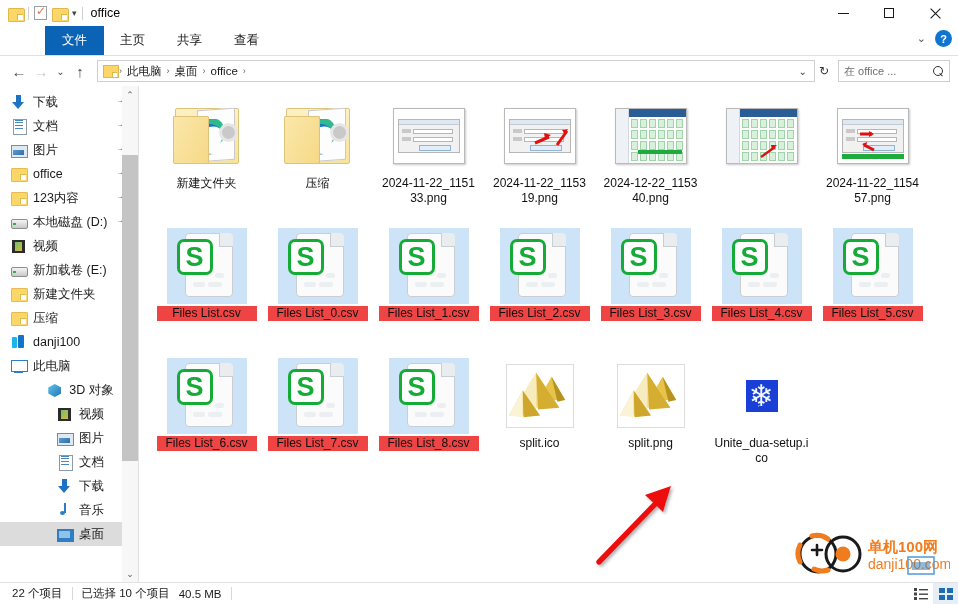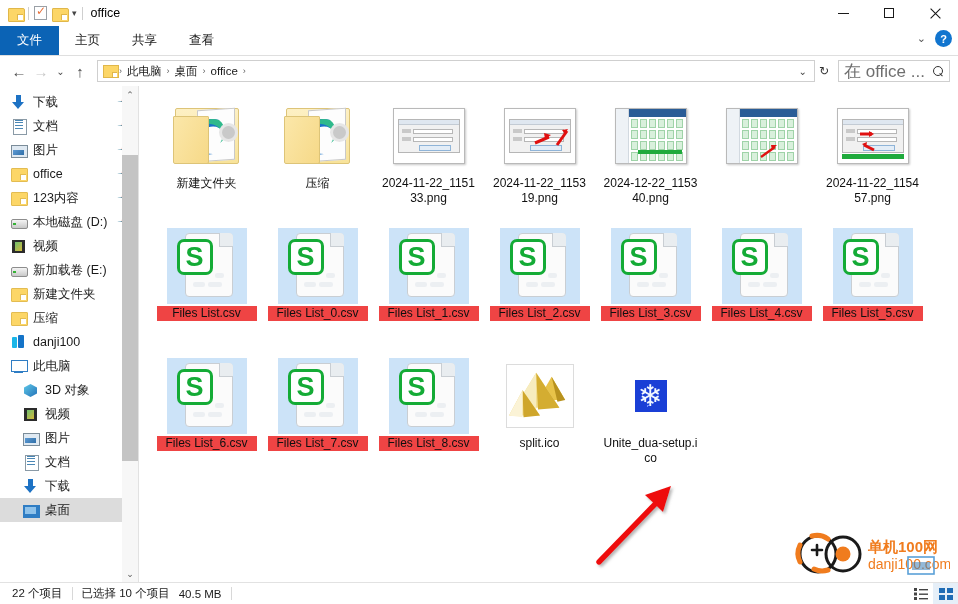--- a/index.html
+++ b/index.html
@@ -40,21 +40,21 @@
   .ic-caret { font-size:9px; color:#444; line-height:1; }
   .win-title { font-size:12.5px; color:#000; margin-left:9px; }
   .wbtns { position:absolute; right:0; top:0; height:26px; display:flex; }
   .wbtn { width:46px; height:26px; display:flex; align-items:center; justify-content:center; font-size:13px; color:#1a1a1a; }
   .wbtn .min { display:block; width:11px; height:1px; background:#1a1a1a; }
   .wbtn .max { display:block; width:10px; height:10px; border:1px solid #1a1a1a; }
 
   
   .tabbar { height:29px; display:flex; align-items:stretch; background:#fff; position:relative; flex:0 0 29px; }
   .tab { display:flex; align-items:center; padding:0 16px; font-size:12.5px; color:#1a1a1a; cursor:default; }
-  .tab.file { background:#0b63b5; color:#fff; padding:0 17px; }
+  .tab.file { background:#0b63b5; color:#fff; padding:0 17px;margin-left:45px; }
   .ribbon-right { position:absolute; right:6px; top:4px; display:flex; align-items:center; gap:9px; }
   .chev-dn { font-size:11px; color:#555; }
   .help-btn {
     width:17px;height:17px;border-radius:50%;background:#1175cf;color:#fff;
     font-size:11px;font-weight:bold;display:flex;align-items:center;justify-content:center;
   }
   .ribbon-rule { height:1px; background:#dfdfdf; flex:0 0 1px; }
 
   
   .addrbar { height:30px; display:flex; align-items:center; padding:0 8px; gap:0px; background:#fff; flex:0 0 30px; }
@@ -70,38 +70,38 @@
   .crumb-ico { width:14px;height:12px;position:relative; margin-right:1px;}
   .crumb-ico::before{content:"";position:absolute;left:0;top:0;width:14px;height:11px;background:#fcd667;border:1px solid #e0b74a;}
   .crumb-ico::after{content:"";position:absolute;right:0;bottom:0;width:4px;height:4px;background:#fff;border-left:1px solid #e0b74a;border-top:1px solid #e0b74a;}
   .crumb-right { margin-left:auto; display:flex; align-items:center; gap:4px; padding-right:2px;}
   .crumb-right span{ font-size:10px; color:#444; padding:0 3px; }
   .refresh { font-size:12px; color:#333; padding:0 4px; }
   .searchbox {
     width:112px; height:22px; border:1px solid #cfcfcf; background:#fff; margin-left:5px;
     display:flex; align-items:center; padding:0 5px; gap:4px;
   }
-  .searchbox .ph { font-size:17px; color:#6f6f6f; flex:1; white-space:nowrap; overflow:hidden;}
+  .searchbox .ph { font-size:11px; color:#6f6f6f; flex:1; white-space:nowrap; overflow:hidden;}
   .mag { width:11px;height:11px; position:relative; flex:0 0 11px;}
   .mag::before{content:"";position:absolute;left:0;top:0;width:8px;height:8px;border:1.3px solid #333;border-radius:50%;}
   .mag::after{content:"";position:absolute;left:7px;top:7px;width:4px;height:1.3px;background:#333;transform:rotate(45deg);transform-origin:0 0;}
 
   
   .body { flex:1; display:flex; min-height:0; position:relative; }
 
   
   .sidebar {
     width:138px; flex:0 0 138px; background:#fff; overflow:hidden; position:relative;
     padding-top:4px;
   }
   .navitem {
     height:24px; display:flex; align-items:center; gap:6px; padding-left:10px; font-size:12.5px; color:#1a1a1a;
     white-space:nowrap; position:relative;
   }
-  .navitem.indent1 { padding-left:22px; }
+  .navitem.indent1 { padding-left:22px;justify-content:center; }
   .navitem.sel { background:#dcdcdc; }
   .navitem .label { overflow:hidden; text-overflow:clip; max-width:86px; }
   .pin { position:absolute; right:8px; top:7px; font-size:10px; color:#9a9a9a; transform:rotate(40deg); }
   .ni {
     width:17px; height:16px; flex:0 0 17px; position:relative; display:inline-block;
   }
   
   .ni.folder::before{content:"";position:absolute;left:1px;top:2px;width:15px;height:12px;background:#fcd667;border:1px solid #e3bc52;border-radius:1px;}
   .ni.folder::after{content:"";position:absolute;right:1px;bottom:2px;width:5px;height:5px;background:#fff;border-left:1px solid #e3bc52;border-top:1px solid #e3bc52;}
   
@@ -402,20 +402,24 @@
             <span class="label">图片</span>
           </div>
           <div class="navitem indent1">
             <span class="ni doc"></span>
             <span class="label">文档</span>
           </div>
           <div class="navitem indent1">
             <span class="ni dl"></span>
             <span class="label">下载</span>
           </div>
+          <div class="navitem indent1">
+            <span class="ni music"></span>
+            <span class="label">音乐</span>
+          </div>
           <div class="navitem indent1 sel">
             <span class="ni desk"></span>
             <span class="label">桌面</span>
           </div>
         </div>
       <div class="sb-scroll">
         <div class="sb-arrow">⌃</div>
         <div class="sb-track">
           <div class="sb-thumb"></div>
         </div>
@@ -731,20 +735,35 @@
                   <polygon points="46,12 60,36 52,38" fill="#b8921f"></polygon>
                   <polygon points="30,8 54,44 8,44" fill="#f2dc8e"></polygon>
                   <polygon points="30,8 54,44 32,46" fill="#d4ad31"></polygon>
                   <polygon points="30,8 30,46 8,44" fill="#f7ecbf"></polygon>
                   <polygon points="16,26 34,52 2,52" fill="#f0d780"></polygon>
                   <polygon points="16,26 34,52 17,54" fill="#cfa62c"></polygon>
                   <polygon points="16,26 16,54 2,52" fill="#fbf3d6"></polygon>
                 </svg></div>
             </div>
             <div class="cap">split.ico</div>
+          </div>
+          <div class="cell">
+            <div class="thumbwrap">
+              <div class="ico-pyr"><svg viewBox="0 0 68 64" width="66" height="62">
+                  <polygon points="46,12 60,36 32,36" fill="#e8c349"></polygon>
+                  <polygon points="46,12 60,36 52,38" fill="#b8921f"></polygon>
+                  <polygon points="30,8 54,44 8,44" fill="#f2dc8e"></polygon>
+                  <polygon points="30,8 54,44 32,46" fill="#d4ad31"></polygon>
+                  <polygon points="30,8 30,46 8,44" fill="#f7ecbf"></polygon>
+                  <polygon points="16,26 34,52 2,52" fill="#f0d780"></polygon>
+                  <polygon points="16,26 34,52 17,54" fill="#cfa62c"></polygon>
+                  <polygon points="16,26 16,54 2,52" fill="#fbf3d6"></polygon>
+                </svg></div>
+            </div>
+            <div class="cap">split.png</div>
           </div>
           <div class="cell">
             <div class="thumbwrap">
               <div class="ico-snow">
                 <span>❄</span>
               </div>
             </div>
             <div class="cap">Unite_dua-setup.ico</div>
           </div>
         </div>

